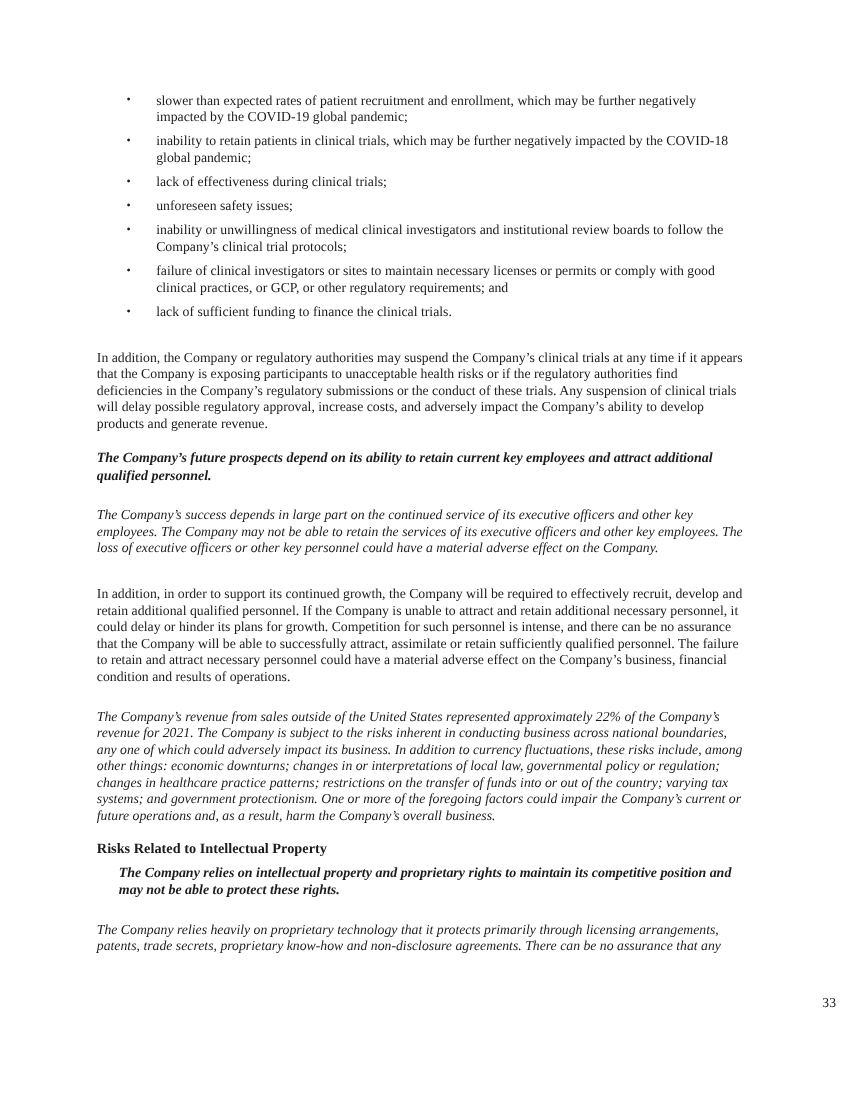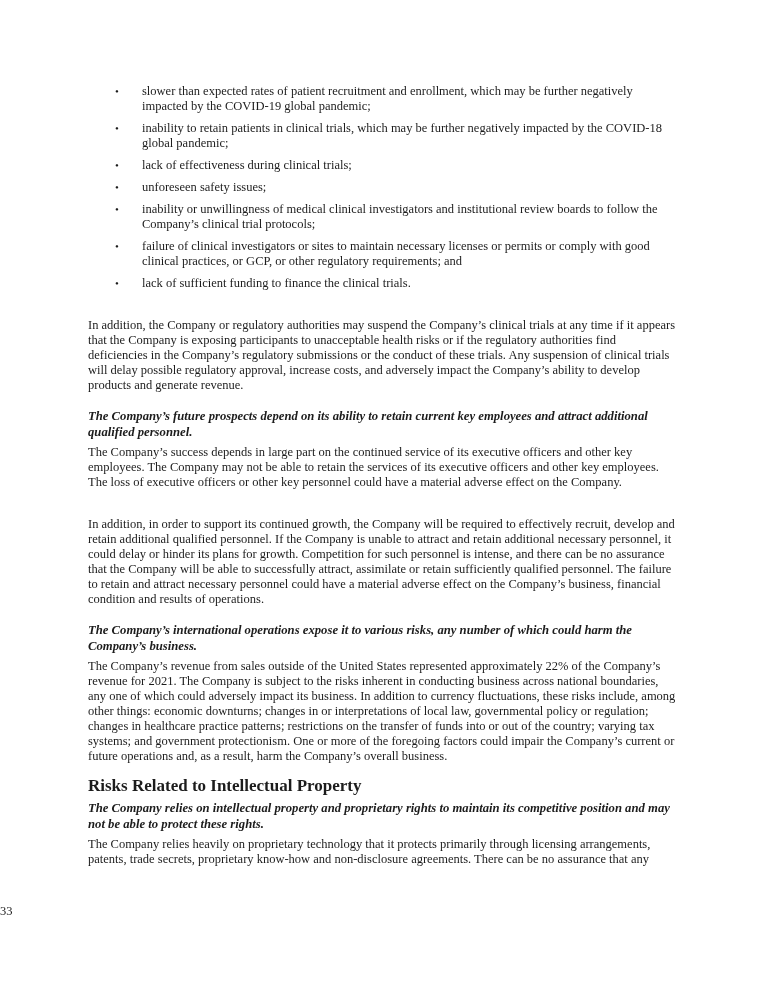--- a/index.html
+++ b/index.html
@@ -41,43 +41,45 @@
   .bullet-text {
     flex: 1 1 auto;
   }
   p {
     margin: 0;
   }
   .para {
     margin-top: 27px;
   }
   .para-after-heading {
-    margin-top: 5px;
+    margin-top: 21px;
+    font-style: italic;
   }
   .risk-heading {
     font-weight: bold;
     font-style: italic;
     margin-top: 16px;
     font-size: 12.7px;
     line-height: 15.5px;
   }
   .section-heading {
     font-weight: bold;
     margin-top: 14px;
-    font-size: 17px;
+    font-size: 13px;
   }
   .risk-heading.tight {
     margin-top: 8px;
+    margin-left: 20px;
   }
   .page-footer {
     position: absolute;
     top: 904px;
     left: 0;
     width: 760px;
-    text-align: left;
+    text-align: right;
     font-size: 12.5px;
     color: #1c1c1c;
   }
 </style>
 </head>
 <body>
 
 <div class="page">
   <div class="content">
 
@@ -113,21 +115,20 @@
     </ul>
 
     <p class="para">In addition, the Company or regulatory authorities may suspend the Company’s clinical trials at any time if it appears that the Company is exposing participants to unacceptable health risks or if the regulatory authorities find deficiencies in the Company’s regulatory submissions or the conduct of these trials. Any suspension of clinical trials will delay possible regulatory approval, increase costs, and adversely impact the Company’s ability to develop products and generate revenue.</p>
 
     <p class="risk-heading">The Company’s future prospects depend on its ability to retain current key employees and attract additional qualified personnel.</p>
 
     <p class="para-after-heading">The Company’s success depends in large part on the continued service of its executive officers and other key employees. The Company may not be able to retain the services of its executive officers and other key employees. The loss of executive officers or other key personnel could have a material adverse effect on the Company.</p>
 
     <p class="para">In addition, in order to support its continued growth, the Company will be required to effectively recruit, develop and retain additional qualified personnel. If the Company is unable to attract and retain additional necessary personnel, it could delay or hinder its plans for growth. Competition for such personnel is intense, and there can be no assurance that the Company will be able to successfully attract, assimilate or retain sufficiently qualified personnel. The failure to retain and attract necessary personnel could have a material adverse effect on the Company’s business, financial condition and results of operations.</p>
 
-    <p class="risk-heading">The Company’s international operations expose it to various risks, any number of which could harm the Company’s business.</p>
 
     <p class="para-after-heading">The Company’s revenue from sales outside of the United States represented approximately 22% of the Company’s revenue for 2021. The Company is subject to the risks inherent in conducting business across national boundaries, any one of which could adversely impact its business. In addition to currency fluctuations, these risks include, among other things: economic downturns; changes in or interpretations of local law, governmental policy or regulation; changes in healthcare practice patterns; restrictions on the transfer of funds into or out of the country; varying tax systems; and government protectionism. One or more of the foregoing factors could impair the Company’s current or future operations and, as a result, harm the Company’s overall business.</p>
 
     <p class="section-heading">Risks Related to Intellectual Property</p>
 
     <p class="risk-heading tight">The Company relies on intellectual property and proprietary rights to maintain its competitive position and may not be able to protect these rights.</p>
 
     <p class="para-after-heading">The Company relies heavily on proprietary technology that it protects primarily through licensing arrangements, patents, trade secrets, proprietary know-how and non-disclosure agreements. There can be no assurance that any</p>
 
   </div>

